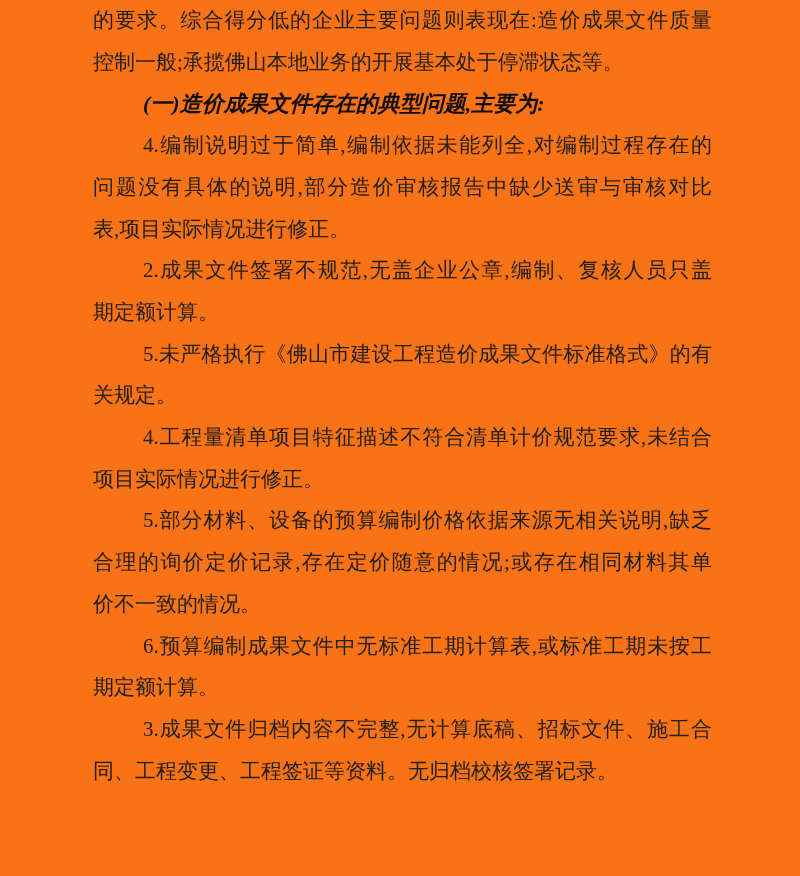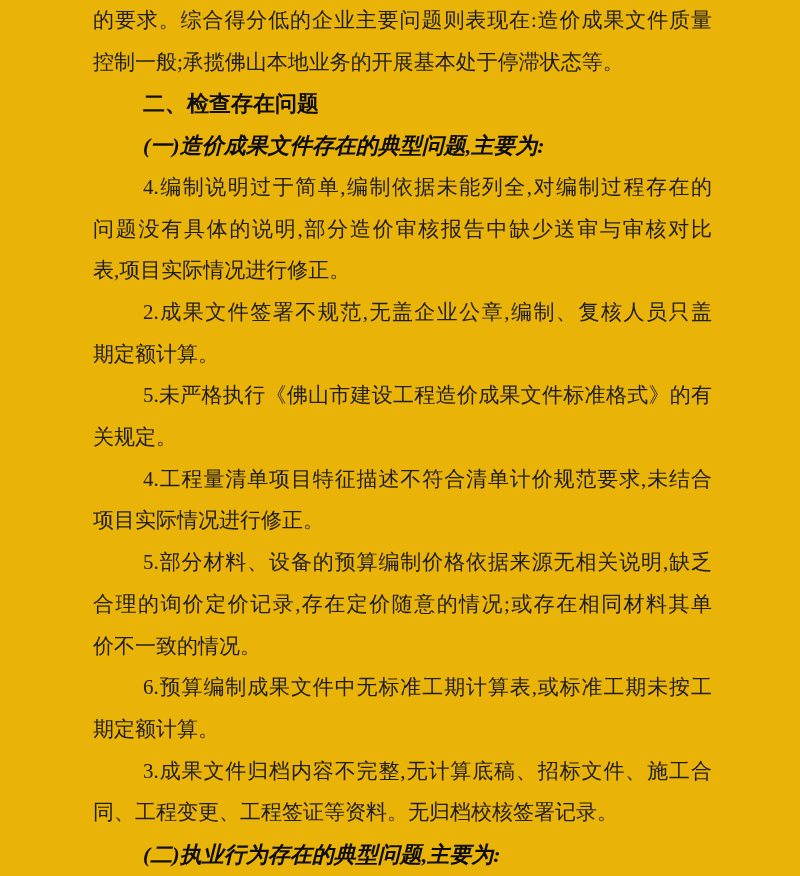--- a/index.html
+++ b/index.html
@@ -4,21 +4,21 @@
 <style>
   html, body { margin: 0; padding: 0; }
   body {
     width: 800px; height: 876px;
     background: #ffffff;
     font-family: "Liberation Serif", serif;
   }
   .page {
     position: relative;
     width: 800px; height: 876px;
-    background: #eab308;
+    background: #f97316;
     overflow: hidden;
   }
   .content {
     position: absolute;
     left: 93px; top: 0;
     width: 619px; height: 876px;
     display: flex;
     flex-direction: column;
   }
   .line {
@@ -41,33 +41,31 @@
   .line.s-hei  { font-family: "Liberation Sans", sans-serif; font-weight: 700; color: #0e0e0e; font-size: 22px; }
   .line.s-kai  { font-family: "Liberation Serif", serif; font-weight: 700; color: #0d0d0d; font-size: 22px; font-style: italic; }
 </style>
 </head>
 <body>
 
 <div class="page">
   <div class="content" id="document-content">
       <div class="line s-body jfull">的要求。综合得分低的企业主要问题则表现在:造价成果文件质量</div>
       <div class="line s-body">控制一般;承揽佛山本地业务的开展基本处于停滞状态等。</div>
-      <div class="line s-hei indent">二、检查存在问题</div>
       <div class="line s-kai indent">(一)造价成果文件存在的典型问题,主要为:</div>
       <div class="line s-body indent jfull">4.编制说明过于简单,编制依据未能列全,对编制过程存在的</div>
       <div class="line s-body jfull">问题没有具体的说明,部分造价审核报告中缺少送审与审核对比</div>
       <div class="line s-body">表,项目实际情况进行修正。</div>
       <div class="line s-body indent jfull">2.成果文件签署不规范,无盖企业公章,编制、复核人员只盖</div>
       <div class="line s-body">期定额计算。</div>
       <div class="line s-body indent jfull">5.未严格执行《佛山市建设工程造价成果文件标准格式》的有</div>
       <div class="line s-body">关规定。</div>
       <div class="line s-body indent jfull">4.工程量清单项目特征描述不符合清单计价规范要求,未结合</div>
       <div class="line s-body">项目实际情况进行修正。</div>
       <div class="line s-body indent jfull">5.部分材料、设备的预算编制价格依据来源无相关说明,缺乏</div>
       <div class="line s-body jfull">合理的询价定价记录,存在定价随意的情况;或存在相同材料其单</div>
       <div class="line s-body">价不一致的情况。</div>
       <div class="line s-body indent jfull">6.预算编制成果文件中无标准工期计算表,或标准工期未按工</div>
       <div class="line s-body">期定额计算。</div>
       <div class="line s-body indent jfull">3.成果文件归档内容不完整,无计算底稿、招标文件、施工合</div>
       <div class="line s-body">同、工程变更、工程签证等资料。无归档校核签署记录。</div>
-      <div class="line s-kai indent">(二)执业行为存在的典型问题,主要为:</div>
     </div>
 </div>
 
 </body></html>

